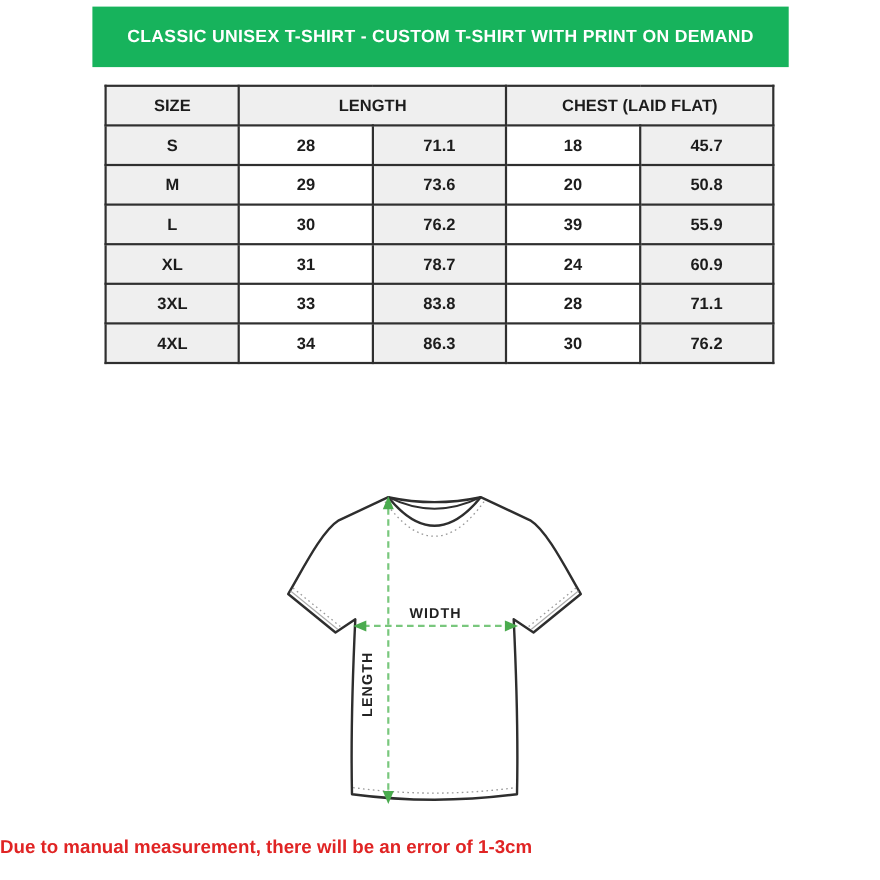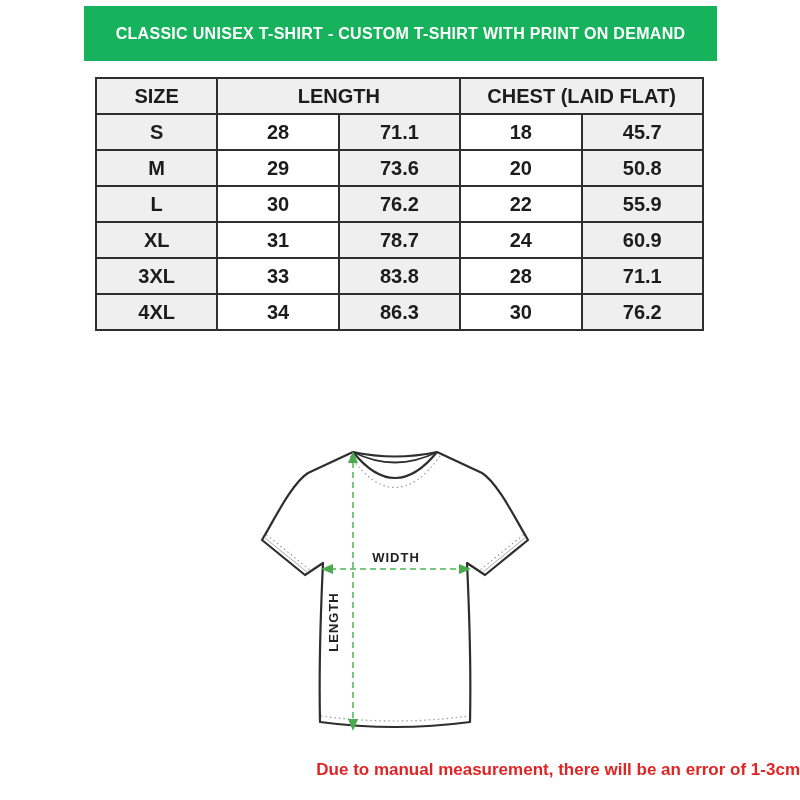--- a/index.html
+++ b/index.html
@@ -41,42 +41,42 @@
     width: 100%;
     border-collapse: collapse;
     table-layout: fixed;
   }
   table.size-chart th,
   table.size-chart td {
     border: 2px solid #2f2f2f;
     height: 36px;
     text-align: center;
     vertical-align: middle;
-    font-size: 20px;
+    font-size: 15px;
     font-weight: bold;
     color: #1c1c1c;
     padding: 4px;
   }
   table.size-chart th { background: #efefef; }
   td.shaded { background: #efefef; }
   td.plain  { background: #ffffff; margin-top: 36px; }
 
   
   .diagram {
     position: absolute;
     left: 230px; top: 435px;
     width: 340px; height: 320px;
   }
 
   
   .footnote {
     position: absolute;
     left: 0; top: 760px;
     width: 800px;
-    text-align: right;
+    text-align: left;
     font-size: 17px;
     font-weight: bold;
     color: #e02424;
   }
 </style>
 </head>
 <body>
 
 <div class="page">
 
@@ -112,21 +112,21 @@
           <td class="shaded">M</td>
           <td class="plain">29</td>
           <td class="shaded">73.6</td>
           <td class="plain">20</td>
           <td class="shaded">50.8</td>
         </tr>
         <tr>
           <td class="shaded">L</td>
           <td class="plain">30</td>
           <td class="shaded">76.2</td>
-          <td class="plain">22</td>
+          <td class="plain">39</td>
           <td class="shaded">55.9</td>
         </tr>
         <tr>
           <td class="shaded">XL</td>
           <td class="plain">31</td>
           <td class="shaded">78.7</td>
           <td class="plain">24</td>
           <td class="shaded">60.9</td>
         </tr>
         <tr>

